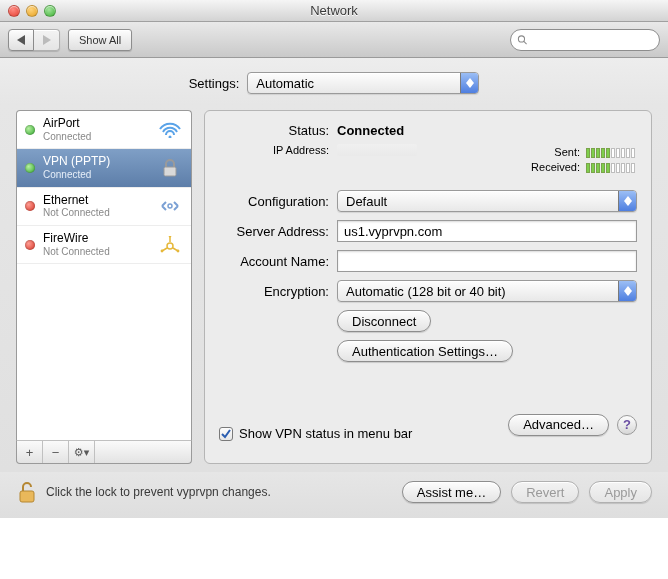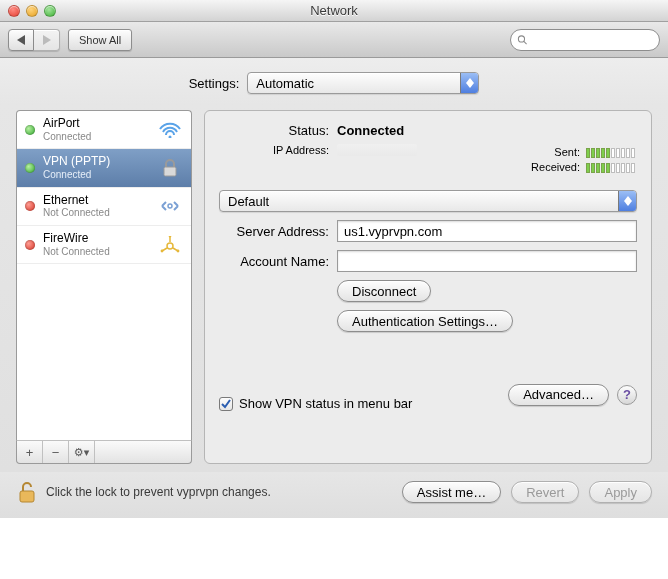--- a/index.html
+++ b/index.html
@@ -372,20 +372,21 @@
     <div class="row">
       <span class="lbl">Status:</span>
       <span class="val bold">Connected</span>
     </div>
     <div class="row" style="font-size:11px; margin-bottom:34px;">
       <span class="lbl" style="font-size:11px;">IP Address:</span>
       <span class="val hidden-text" style="font-size:11px; min-width:80px; background:linear-gradient(#f0f0f0,#eaeaea); height:12px; border-radius:2px;"></span>
     </div>
 
     <div class="formrow">
+      <span class="lbl">Configuration:</span>
       <div class="ctrl">
         <div class="popup" style="flex:1;">
           <span>Default</span>
           <div class="endcap">
             <svg viewBox="0 0 8 5">
                 <polygon points="0,5 4,0 8,5" fill="#fff"></polygon>
               </svg>
             <svg viewBox="0 0 8 5">
                 <polygon points="0,0 4,5 8,0" fill="#fff"></polygon>
               </svg>
@@ -401,20 +402,36 @@
       </div>
     </div>
 
     <div class="formrow">
       <span class="lbl">Account Name:</span>
       <div class="ctrl">
         <input class="textinput" value="" style="">
       </div>
     </div>
 
+    <div class="formrow">
+      <span class="lbl">Encryption:</span>
+      <div class="ctrl">
+        <div class="popup" style="flex:1;">
+          <span>Automatic (128 bit or 40 bit)</span>
+          <div class="endcap">
+            <svg viewBox="0 0 8 5">
+                <polygon points="0,5 4,0 8,5" fill="#fff"></polygon>
+              </svg>
+            <svg viewBox="0 0 8 5">
+                <polygon points="0,0 4,5 8,0" fill="#fff"></polygon>
+              </svg>
+          </div>
+        </div>
+      </div>
+    </div>
 
     <div class="formrow">
       <span class="lbl"></span>
       <div class="ctrl">
         <div class="pushbtn">Disconnect</div>
       </div>
     </div>
 
     <div class="formrow">
       <span class="lbl"></span>

